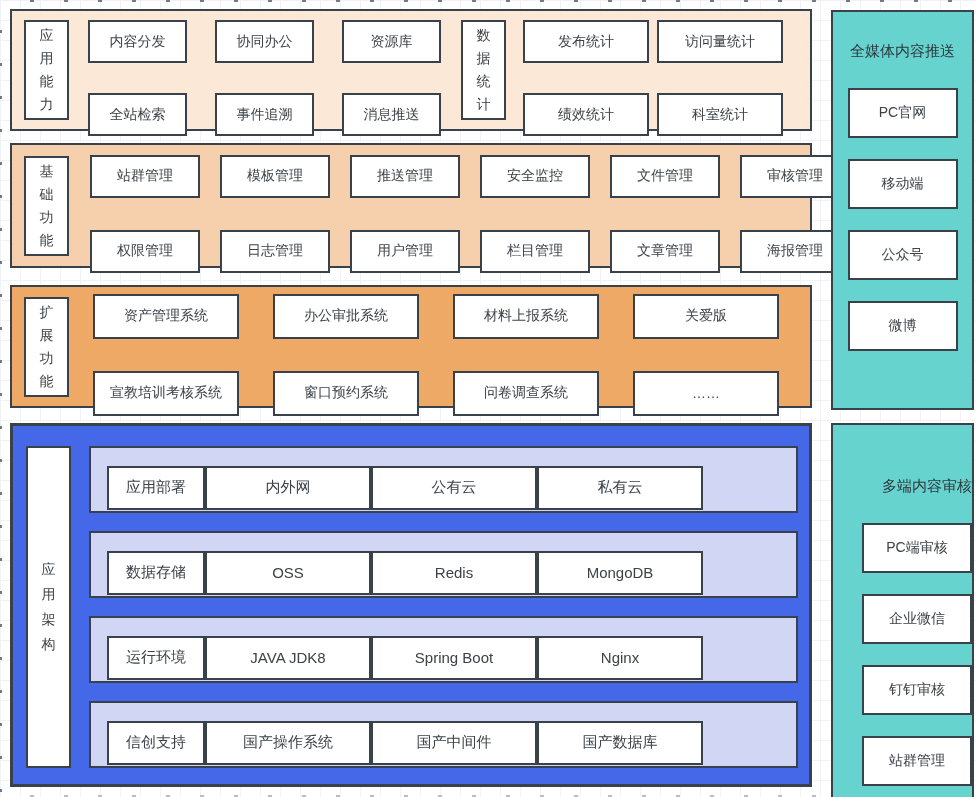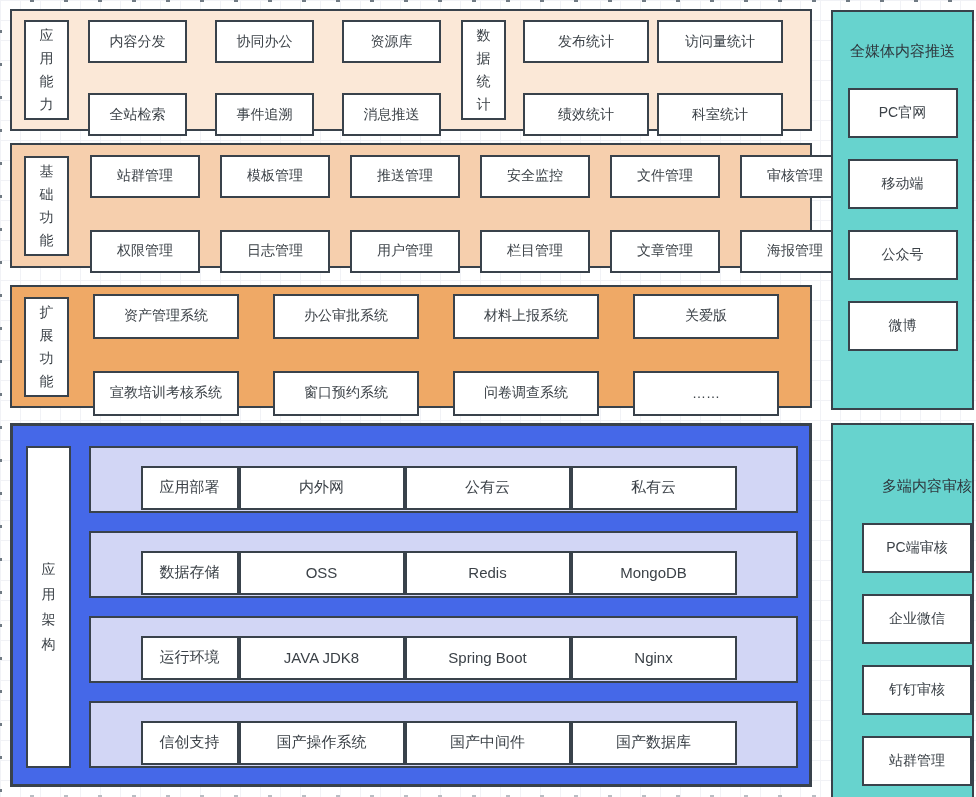--- a/index.html
+++ b/index.html
@@ -54,21 +54,21 @@
   .box{background:var(--box-bg);border:2px solid var(--border);box-sizing:border-box;
     display:flex;align-items:center;justify-content:center;font-size:14px;color:var(--text);
     white-space:nowrap;margin-top:16px;}
   .band1 .box{width:99px;height:43px;}
   .band1 .g2 .box{width:126px;}
   .band2 .box{width:110px;height:43px;}
   .band3 .box{width:146px;height:45px;}
 
   .rows4{display:flex;flex-direction:column;gap:18px;flex:1;}
   .lrow{background:var(--band4-row-bg);border:2px solid var(--border);box-sizing:border-box;
-    height:67px;display:flex;align-items:center;justify-content:center;
+    height:67px;display:flex;align-items:center;justify-content:flex-start;
     padding:0 26px 0 16px;}
   .rows4 .box{width:166px;height:44px;font-size:15px;border-width:2px;}
   .rows4 .box.b-first{width:98px;}
 
   .panel{position:absolute;left:831px;width:143px;box-sizing:border-box;
     background:var(--side-panel-bg);border:2px solid var(--border);
     display:flex;flex-direction:column;align-items:center;}
   .panel1{top:10px;height:400px;padding-top:30px;}
   .panel2{top:423px;height:450px;padding-top:52px;align-items:flex-end;}
   .panel .ptitle{font-size:15px;color:#2f383e;margin-bottom:27px;flex:none;}

